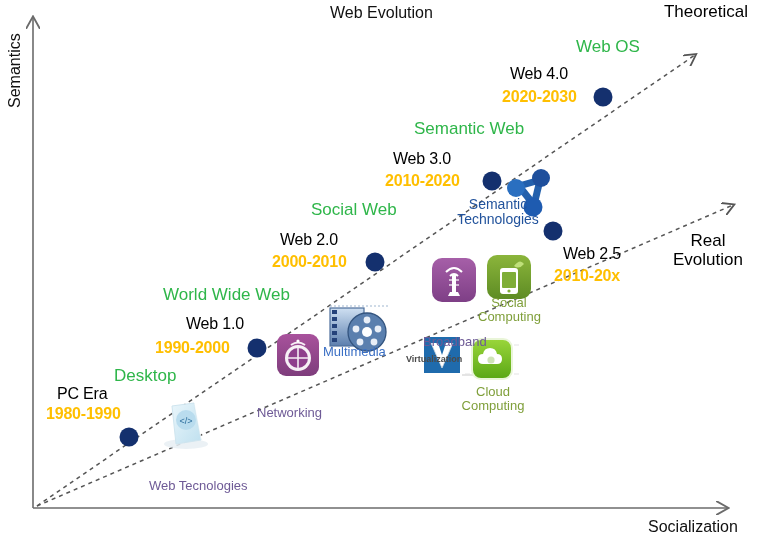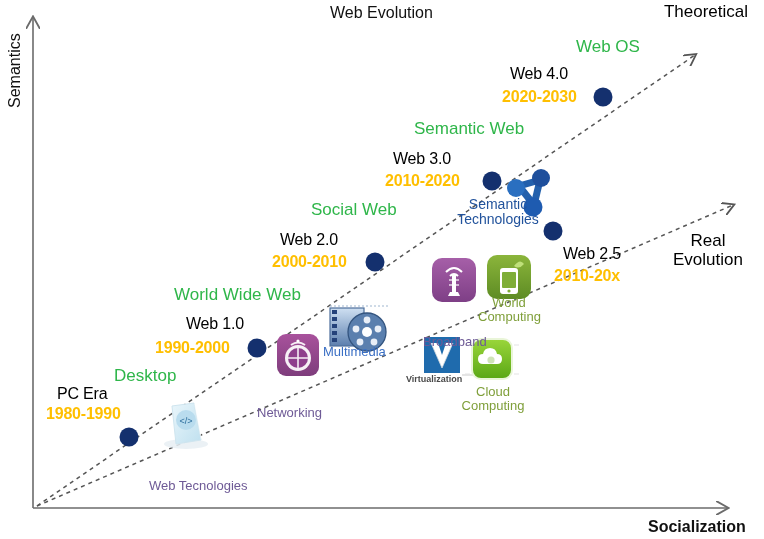--- a/index.html
+++ b/index.html
@@ -164,36 +164,36 @@
         <line x1="465" y1="374" x2="470" y2="374"></line>
         <line x1="514" y1="374" x2="519" y2="374"></line>
       </g>
     </g>
   </svg>
 
   <div class="lbl chart-title" style="left:330px;top:4px;">Web Evolution</div>
 
   <div class="yaxis-title" style="left:6px;top:108px;">Semantics</div>
 
-  <div class="lbl axis-title" style="left:648px;top:518px;font-weight:bold;">Socialization</div>
+  <div class="lbl axis-title" style="left:648px;top:518px;">Socialization</div>
 
   <div class="lbl maroon" style="left:648px;top:2px;width:116px;">
     <div>Theoretical</div>
   </div>
 
   <div class="lbl maroon" style="left:663px;top:231px;width:90px;">
     <div>Real</div>
     <div>Evolution</div>
   </div>
 
   <div class="lbl green" style="left:114px;top:366px;">Desktop</div>
   <div class="lbl era-name" style="left:57px;top:385px;">PC Era</div>
   <div class="lbl era-years" style="left:46px;top:405px;">1980-1990</div>
 
-  <div class="lbl green" style="left:174px;top:285px;">World Wide Web</div>
+  <div class="lbl green" style="left:163px;top:285px;">World Wide Web</div>
   <div class="lbl era-name" style="left:186px;top:315px;text-align:center;">Web 1.0</div>
   <div class="lbl era-years" style="left:155px;top:339px;">1990-2000</div>
 
   <div class="lbl green" style="left:311px;top:200px;">Social Web</div>
   <div class="lbl era-name" style="left:280px;top:231px;">Web 2.0</div>
   <div class="lbl era-years" style="left:272px;top:253px;">2000-2010</div>
 
   <div class="lbl green" style="left:414px;top:119px;">Semantic Web</div>
   <div class="lbl era-name" style="left:393px;top:150px;">Web 3.0</div>
   <div class="lbl era-years" style="left:385px;top:172px;">2010-2020</div>
@@ -204,25 +204,25 @@
 
   <div class="lbl era-name" style="left:563px;top:245px;">Web 2.5</div>
   <div class="lbl era-years" style="left:554px;top:267px;">2010-20x</div>
 
   <div class="lbl tech-purple" style="left:149px;top:443px;">Web Tecnologies</div>
   <div class="lbl tech-purple" style="left:257px;top:370px;">Networking</div>
   <div class="lbl tech-blue" style="left:323px;top:345px;">Multimedia</div>
   <div class="lbl tech-purple" style="left:423px;top:299px;">Broadband</div>
 
   <div class="lbl tech-olive" style="left:478px;top:296px;width:62px;">
-    <div>World</div>
+    <div>Social</div>
     <div>Computing</div>
   </div>
 
-  <div class="lbl tech-grey" style="left:406px;top:374px;">Virtualization</div>
+  <div class="lbl tech-grey" style="left:406px;top:354px;">Virtualization</div>
 
   <div class="lbl tech-olive" style="left:460px;top:385px;width:66px;">
     <div>Cloud</div>
     <div>Computing</div>
   </div>
 
   <div class="lbl tech-navyblue" style="left:456px;top:197px;width:84px;">
     <div>Semantic</div>
     <div>Technologies</div>
   </div>

